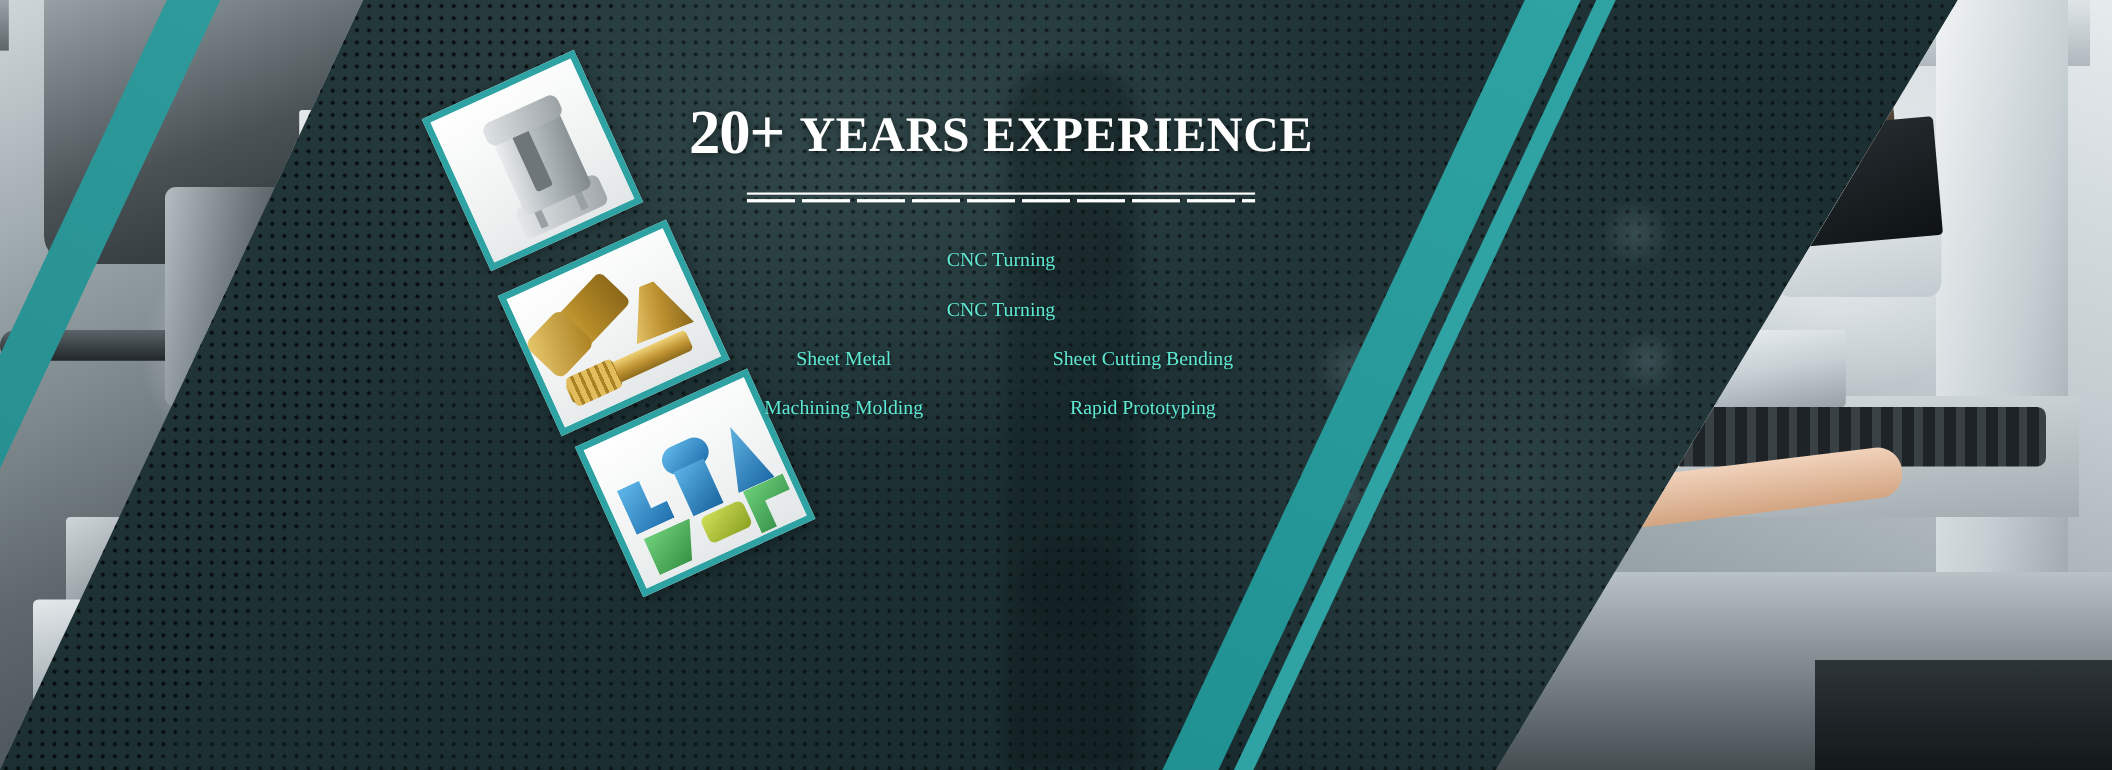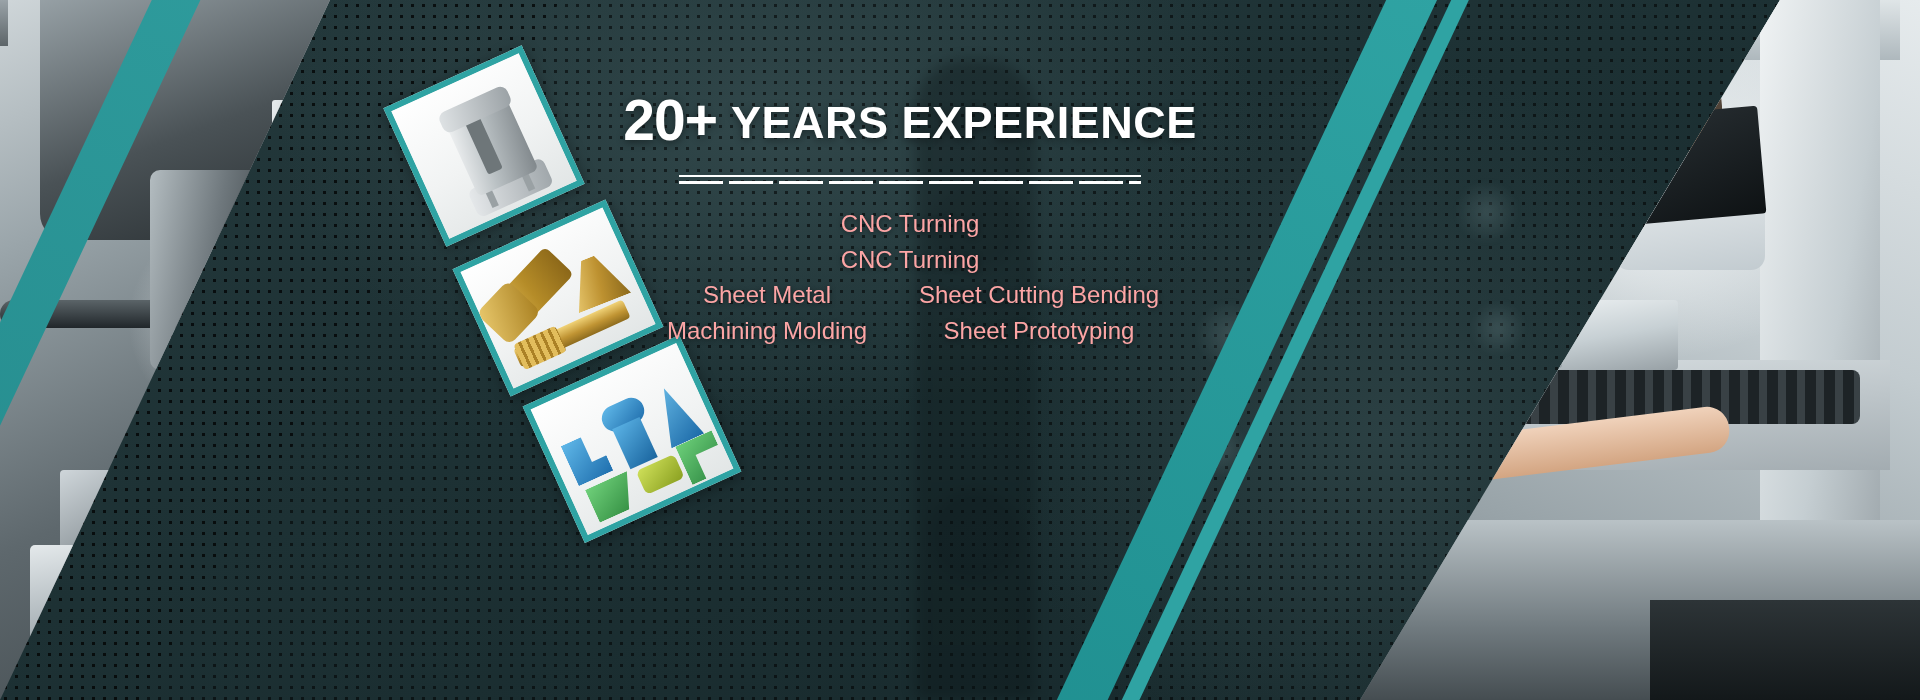--- a/index.html
+++ b/index.html
@@ -2,21 +2,21 @@
 <html><head>
 <meta charset="utf-8">
 <style>
   html,body{margin:0;padding:0;background:#101c1e;}
   *{box-sizing:border-box;}
 
   .banner{
     position:relative;
     width:1920px;height:700px;
     overflow:hidden;
-    font-family:Liberation Sans, sans-serif;
+    font-family:Liberation Serif, serif;
     background:#22383b;
   }
 
   
   .bg-base{
     position:absolute;inset:0;
     background:
       radial-gradient(ellipse 700px 420px at 40% 18%, #31474a 0%, rgba(49,71,74,0) 70%),
       radial-gradient(ellipse 520px 520px at 72% 62%, #2b4043 0%, rgba(43,64,67,0) 72%),
       linear-gradient(160deg,#24393c 0%, #1d3134 45%, #16272a 100%);
@@ -219,22 +219,23 @@
   }
 
   .divider{position:relative;width:462px;height:9px;margin:26px auto 0 auto;}
   .divider .ln1{position:absolute;left:0;top:0;width:100%;height:2px;background:#fff;}
   .divider .ln2{position:absolute;left:0;top:6px;width:100%;height:3px;
     background:repeating-linear-gradient(90deg,#fff 0 44px,rgba(255,255,255,0) 44px 50px);}
 
   .services{margin-top:24px;}
   .svc-row{display:flex;justify-content:center;align-items:baseline;gap:0;margin-bottom:4px;}
   .svc{
-    color:#fca5a5;font-size:24px;line-height:1.32;white-space:nowrap;
+    color:#5eead4;font-size:18px;line-height:1.32;white-space:nowrap;
     text-shadow:0 1px 5px rgba(0,0,0,.5);
+    margin-top:17px;
   }
   .svc-l{width:258px;text-align:center;}
   .svc-r{width:286px;text-align:center;}
 
   
   .dots-over{
     position:absolute;inset:0;pointer-events:none;
     background-image:radial-gradient(circle, rgba(0,0,0,.42) 1.5px, rgba(0,0,0,0) 2.0px);
     background-size:11px 11px;
     clip-path:polygon(330px 0, 1920px 0, 1920px 0, 560px 0, 140px 700px, 0 700px);
@@ -351,19 +352,19 @@
         <div class="svc svc-l">CNC Turning</div>
       </div>
 
       <div class="svc-row">
         <div class="svc svc-l">Sheet Metal</div>
         <div class="svc svc-r">Sheet Cutting Bending</div>
       </div>
 
       <div class="svc-row">
         <div class="svc svc-l">Machining Molding</div>
-        <div class="svc svc-r">Sheet Prototyping</div>
+        <div class="svc svc-r">Rapid Prototyping</div>
       </div>
 
     </div>
   </div>
 
 </div>
 
 </body></html>

